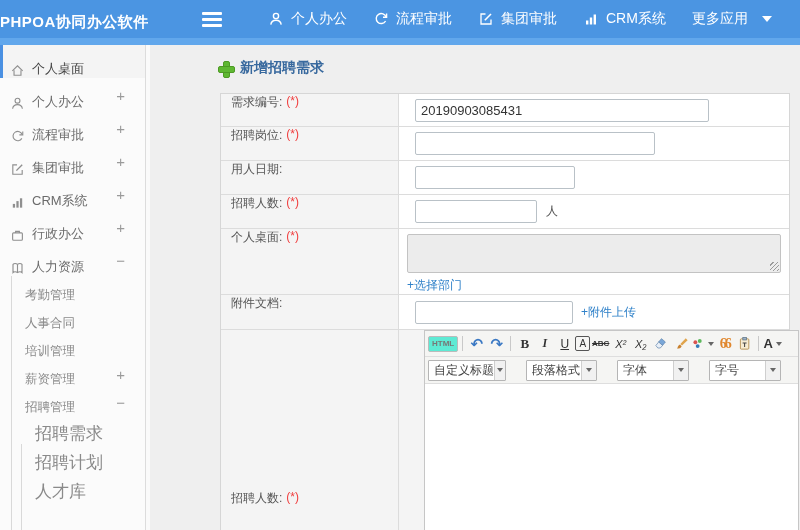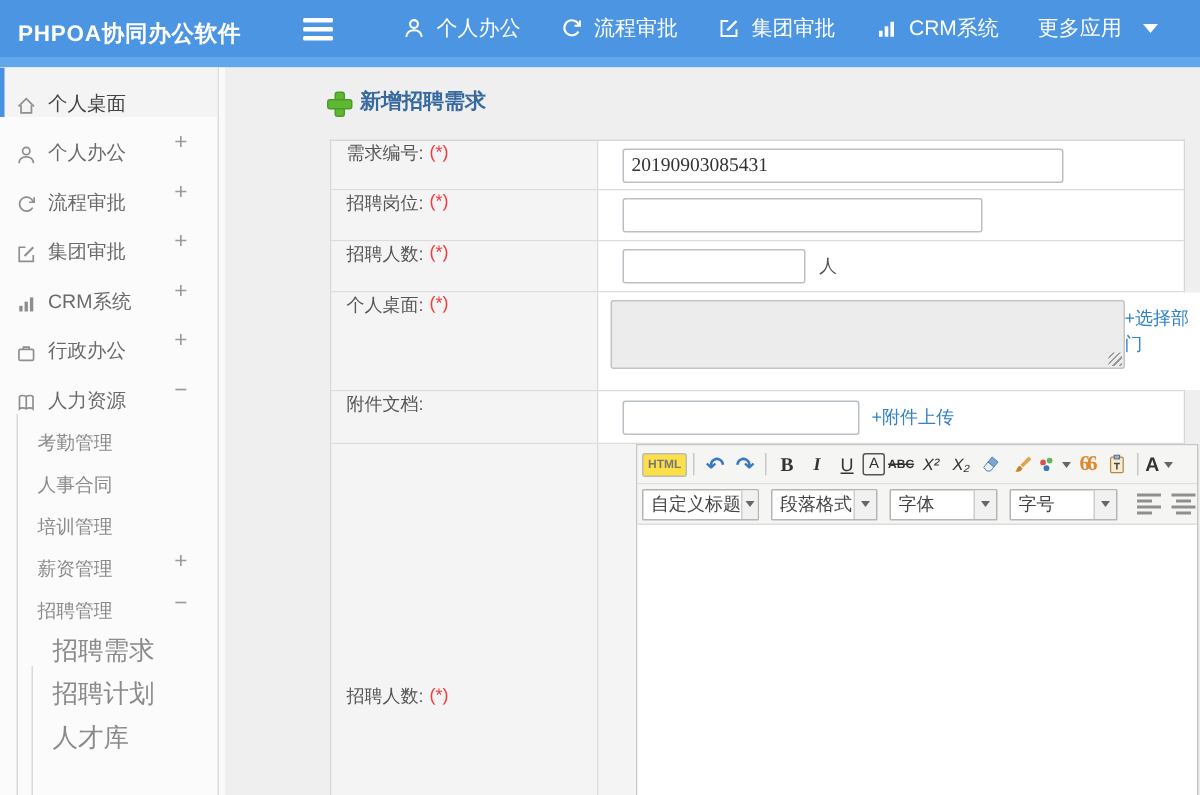--- a/index.html
+++ b/index.html
@@ -3,21 +3,21 @@
 <meta charset="utf-8">
 <style>
   * { margin:0; padding:0; box-sizing:border-box; }
   html,body { width:800px; height:530px; overflow:hidden; background:#fff;
     font-family:"Liberation Sans","DejaVu Sans",sans-serif; }
 
   
   .header { position:absolute; left:0; top:0; width:800px; height:45px;
     background:linear-gradient(to bottom,#4b95e2 0,#4b95e2 38px,#61a7ec 38px,#61a7ec 45px);
     display:flex; align-items:center; color:#fff; }
-  .logo { width:188px; padding-left:12px; font-size:15px; font-weight:bold; letter-spacing:.5px;
+  .logo { width:188px; font-size:15px; font-weight:bold; letter-spacing:.5px;
     height:38px; display:flex; align-items:center; }
   .hamburger { width:20px; height:15px; display:flex; flex-direction:column;
     justify-content:space-between; margin:0 20px 6px 14px; cursor:pointer; }
   .hamburger i { display:block; height:2.6px; background:#fff; border-radius:1px; }
   .topnav { display:flex; align-items:center; height:38px; margin-bottom:7px; }
   .nav-item { display:flex; align-items:center; margin-left:26px; font-size:14px; cursor:pointer; }
   .nav-item svg { margin-right:7px; }
   .caret-down { width:0; height:0; border-left:5px solid transparent; border-right:5px solid transparent;
     border-top:6px solid #fff; margin-left:14px; }
 
@@ -54,45 +54,45 @@
   .f-row { display:flex; border-bottom:1px solid #dcdcdc; }
   .f-label { width:178px; min-width:178px; background:#f4f4f4; border-right:1px solid #dcdcdc;
     display:flex; align-items:flex-start; padding-left:10px; font-size:12px; color:#555; }
   .f-req { color:#f03e3e; margin-left:4px; font-size:12px; }
   .f-value { flex:1; background:#fff; display:flex; align-items:center; padding-left:16px; }
   .f-input { border:1px solid #b9c1c7; border-radius:2px; height:23px; font-size:13px;
     color:#333; padding:0 5px; background:#fff; outline:none; }
   .h33 { height:33px; } .h34 { height:34px; } .h66 { height:66px; } .h35 { height:35px; }
   .suffix { margin-left:9px; font-size:12px; color:#555; }
   .blue-link { color:#2f81c9; font-size:12px; text-decoration:none; cursor:pointer; }
-  .row-dept .f-value { flex-direction:row; align-items:flex-start; justify-content:flex-start;
+  .row-dept .f-value { flex-direction:column; align-items:flex-start; justify-content:flex-start;
     padding:5px 0 0 8px; }
   .fake-textarea { width:374px; height:46px; background:#ececec; border:1px solid #c3c3c3;
     border-radius:2px; position:relative; }
   .fake-textarea .resize-grip { position:absolute; right:1px; bottom:1px; width:9px; height:9px;
     background:repeating-linear-gradient(135deg,transparent 0 2px,#9a9a9a 2px 3px); cursor:se-resize; }
   .row-dept .blue-link { margin-top:4px; }
   .row-attach .blue-link { margin-left:8px;text-align:right; }
 
   
   .row-editor { height:240px; border-bottom:none; }
   .row-editor .f-label { align-items:flex-start; padding-top:160px; }
   .row-editor .f-value { background:#f4f4f4; padding:0; align-items:stretch; overflow:visible; }
 
   
   .editor { position:relative; z-index:2; margin-left:25px; width:375px; height:100%;
     border:1px solid #c6c6c6; background:#fff; display:flex; flex-direction:column; }
   .tb-row { display:flex; align-items:center; background:#f5f5f3; border-bottom:1px solid #dedede;
     padding:0 3px; flex:none; overflow:hidden; white-space:nowrap; }
   .tb-row1 { height:26px; gap:1px; }
-  .tb-row2 { height:27px; gap:8px;text-align:right; }
+  .tb-row2 { height:27px; gap:20px;text-align:right; }
   .tb-btn { min-width:19px; height:20px; display:inline-flex; align-items:center; justify-content:center;
     font-size:12px; color:#333; border-radius:2px; cursor:pointer; flex:none; }
   .tb-sep { width:1px; height:15px; background:#c9c9c9; margin:0 3px; flex:none; }
-  .btn-html { font-size:8px; font-weight:bold; color:#777; border:1px solid #bbb; background:#fde047;
+  .btn-html { font-size:8px; font-weight:bold; color:#777; border:1px solid #bbb; background:#5eead4;
     height:16px; padding:0 3px; min-width:24px; }
   .btn-undo,.btn-redo { color:#3a78c3; font-size:15px; font-weight:bold; }
   .btn-bold { font-weight:bold; font-family:"Liberation Serif","DejaVu Serif",serif; font-size:13px; }
   .btn-italic { font-style:italic; font-weight:bold; font-family:"Liberation Serif","DejaVu Serif",serif; }
   .btn-underline { text-decoration:underline; }
   .btn-fontbox { border:1.2px solid #555; width:15px; height:15px; min-width:15px; font-size:10px; }
   .btn-strike { font-size:8px; font-weight:bold; text-decoration:line-through; }
   .btn-sup,.btn-sub { font-size:11px; font-style:italic; }
   .btn-quote { color:#e0872e; font-weight:bold; font-family:"Liberation Serif","DejaVu Serif",serif;
     font-size:14px; letter-spacing:-2px; }
@@ -284,34 +284,42 @@
   </div>
 
   <div class="form-table">
 
     <div class="f-row h33">
       <div class="f-label">
         <span>需求编号:</span>
         <span class="f-req">(*)</span>
       </div>
       <div class="f-value">
-        <input class="f-input" style="width: 294px; font-family: Liberation Serif, serif;" value="20190903085431">
+        <input class="f-input" style="width: 294px;" value="20190903085431">
       </div>
     </div>
 
     <div class="f-row h34">
       <div class="f-label">
         <span>招聘岗位:</span>
         <span class="f-req">(*)</span>
       </div>
       <div class="f-value">
         <input class="f-input" style="width: 240px;">
       </div>
     </div>
 
+    <div class="f-row h34">
+      <div class="f-label">
+        <span>用人日期:</span>
+      </div>
+      <div class="f-value">
+        <input class="f-input" style="width: 160px;">
+      </div>
+    </div>
 
     <div class="f-row h34">
       <div class="f-label">
         <span>招聘人数:</span>
         <span class="f-req">(*)</span>
       </div>
       <div class="f-value">
         <input class="f-input" style="width: 122px;">
         <span class="suffix">人</span>
       </div>

